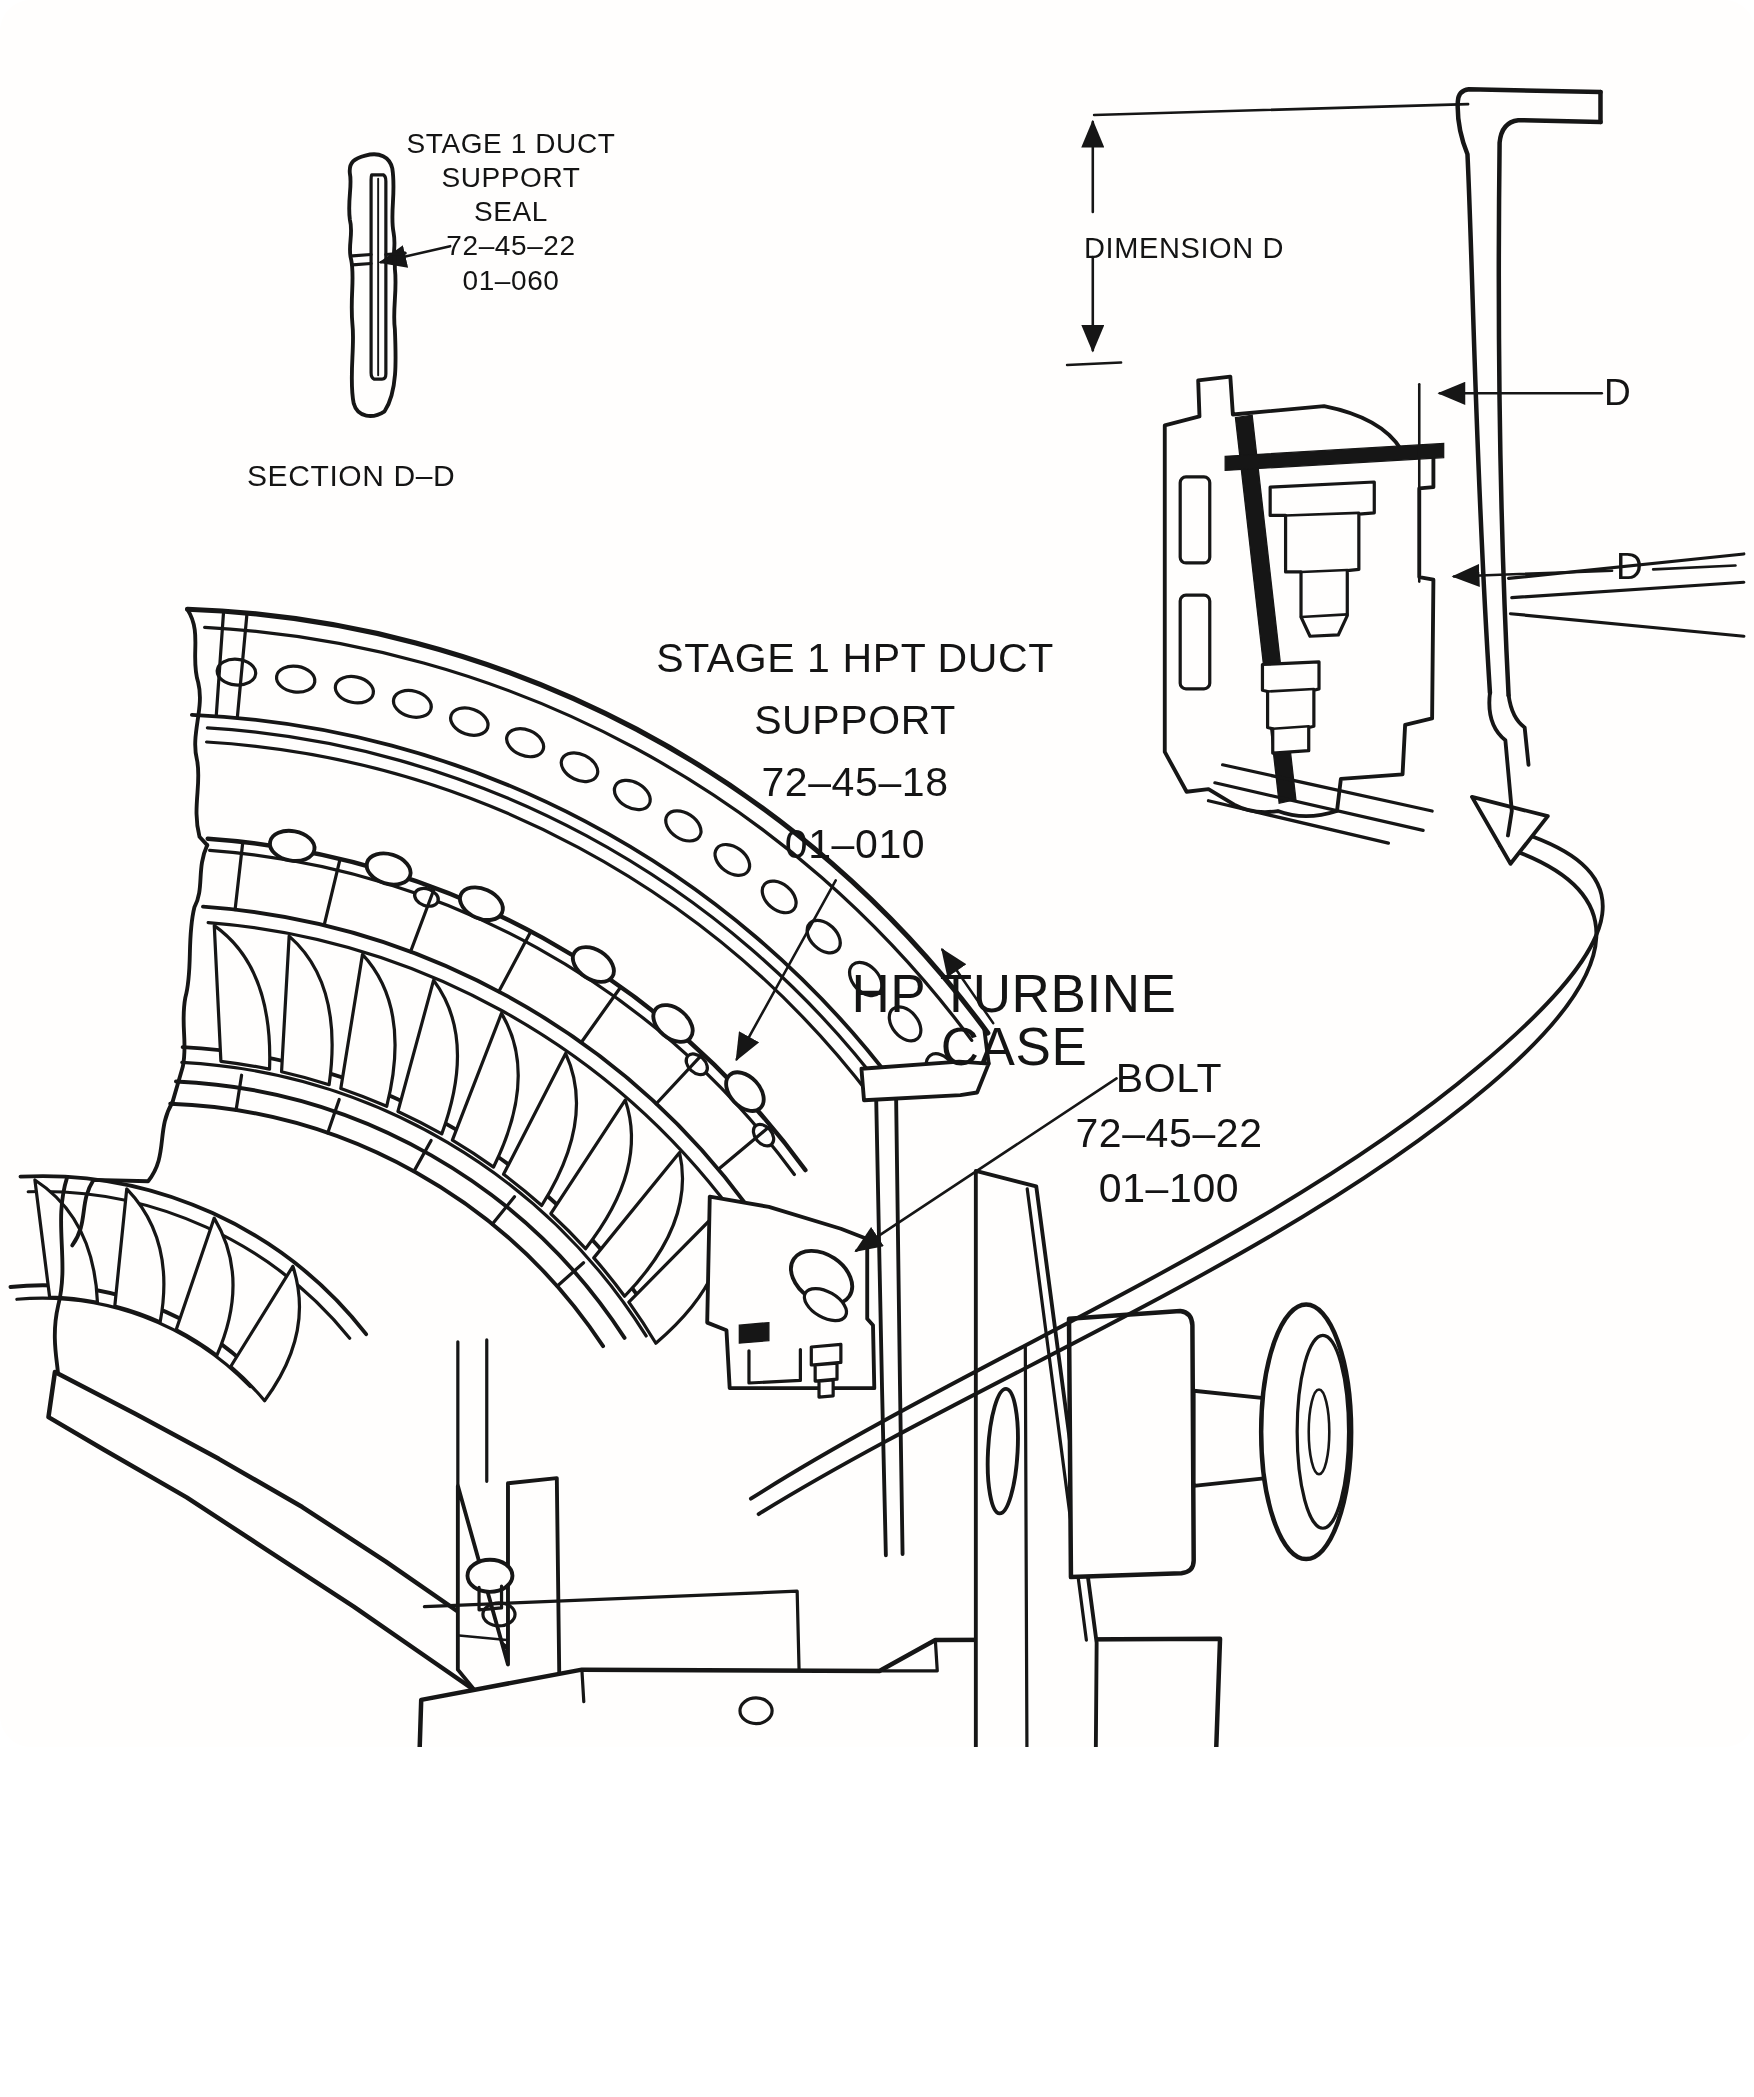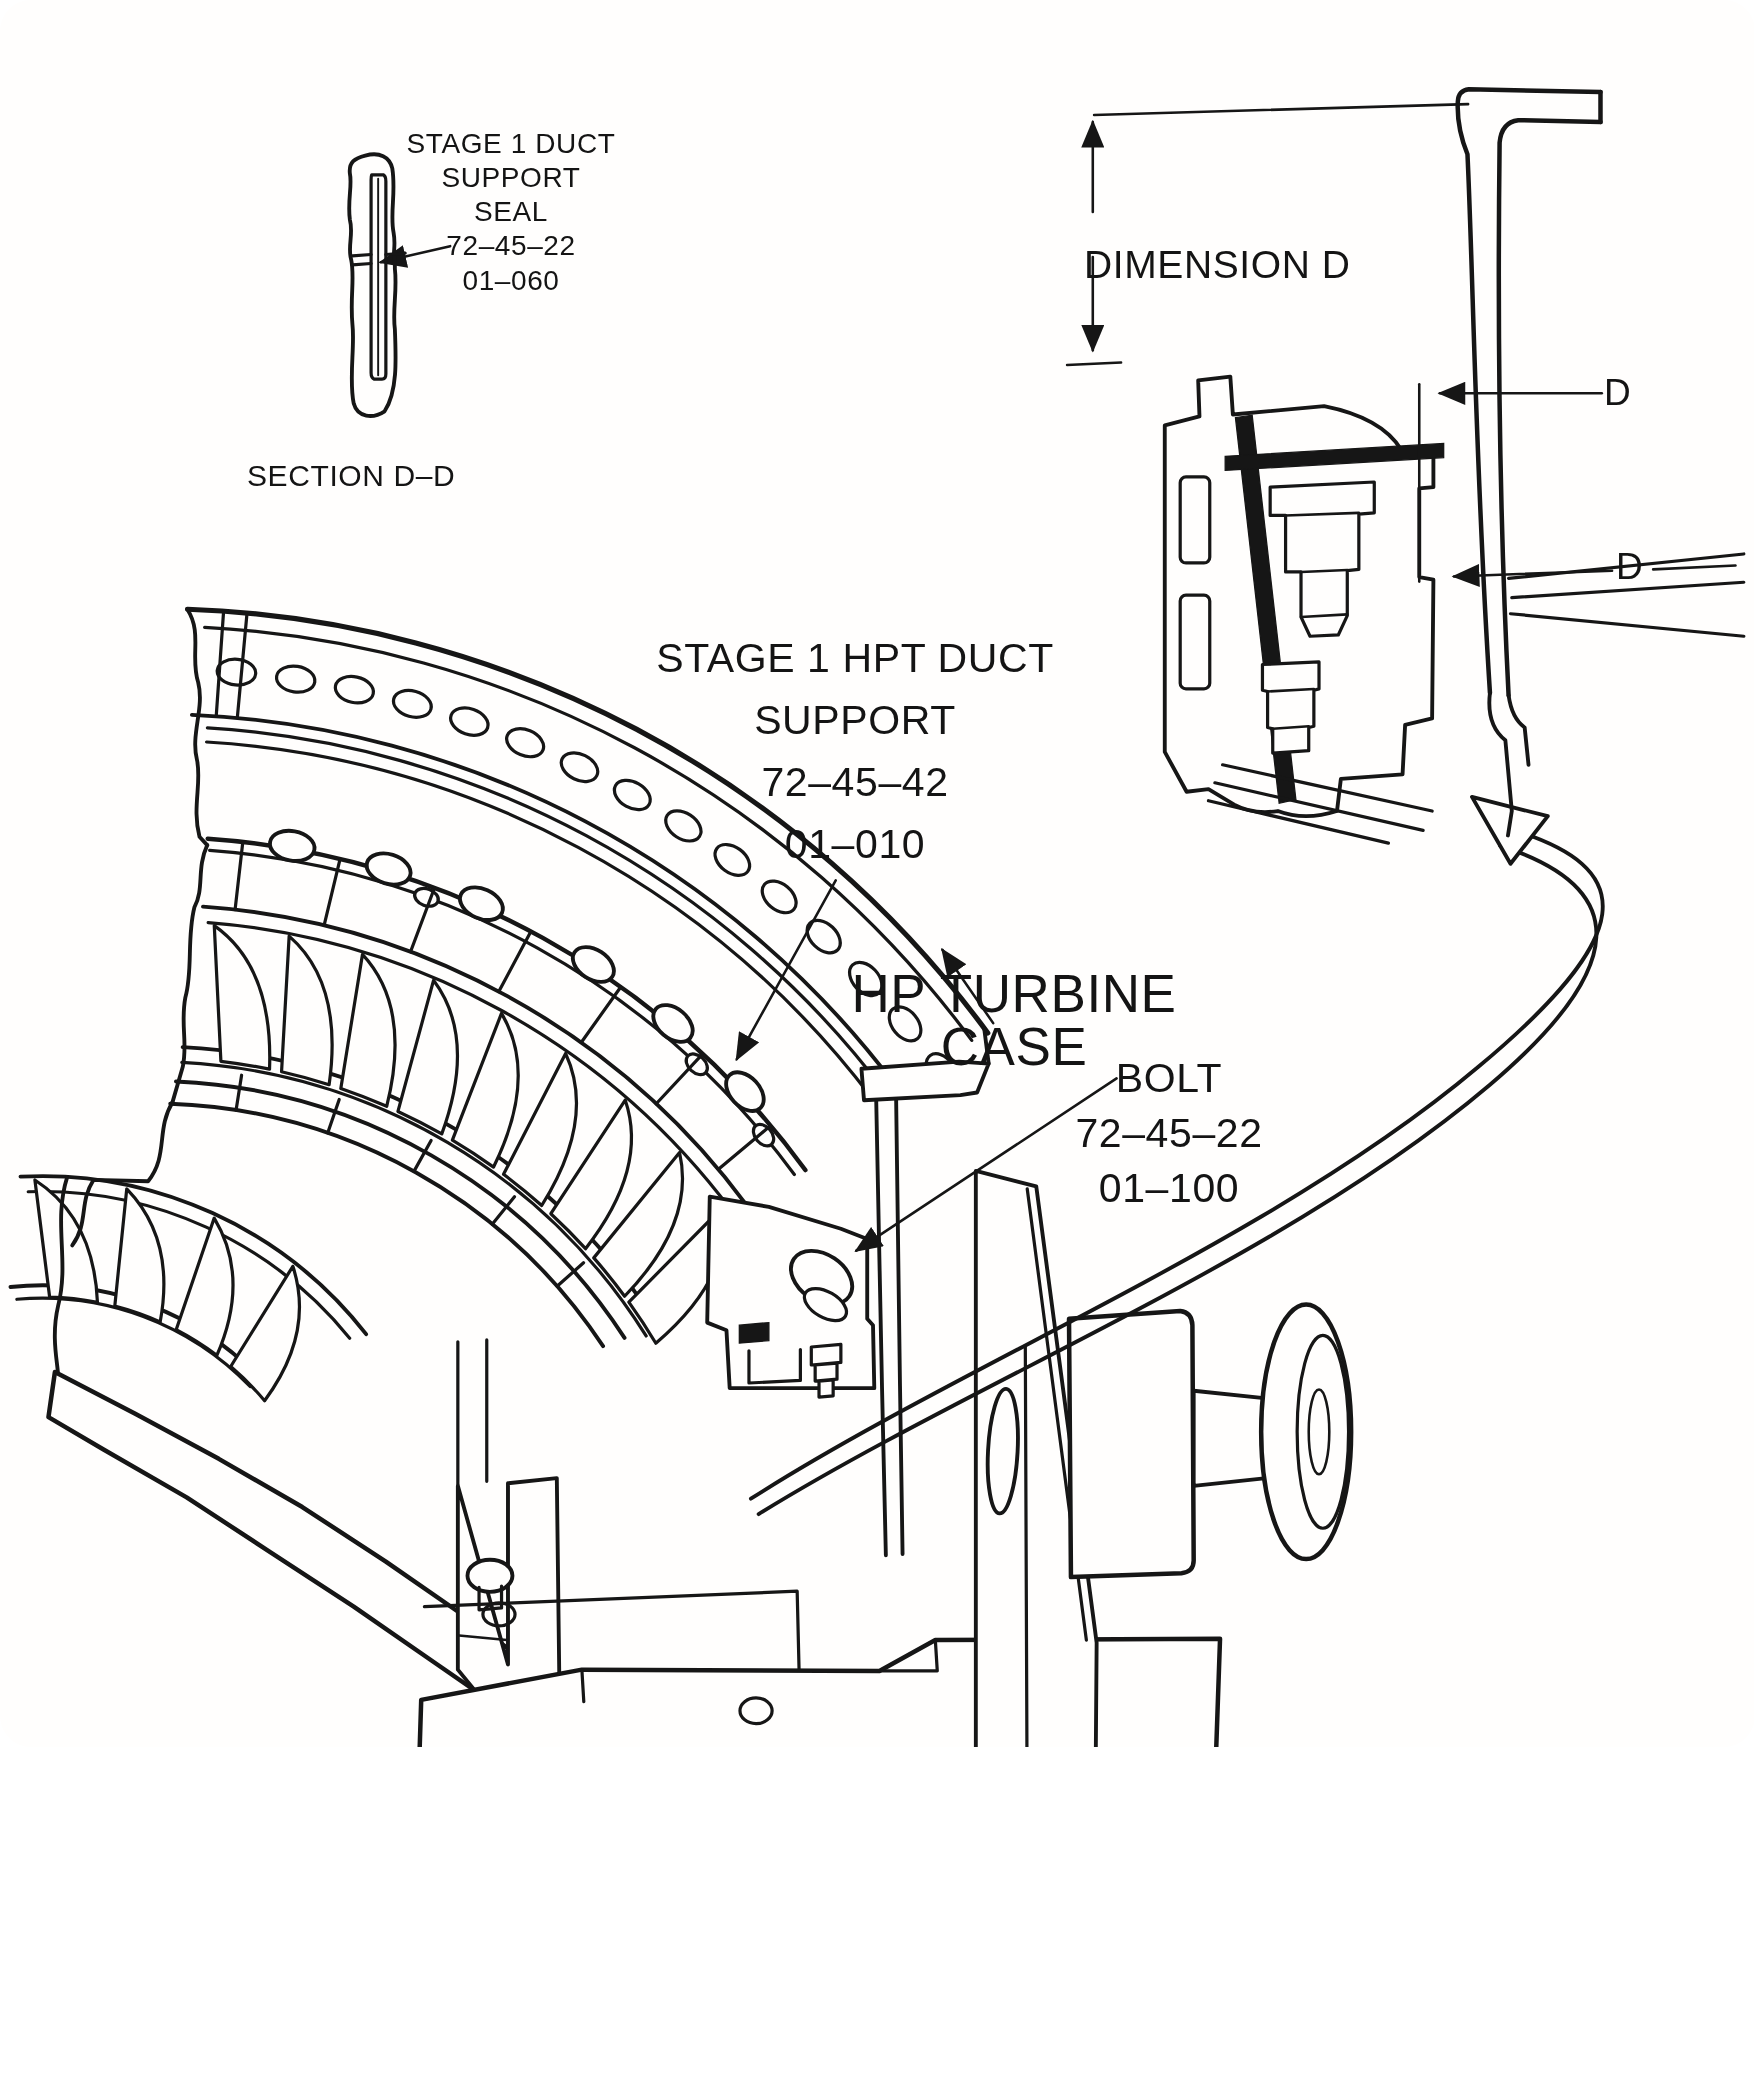--- a/index.html
+++ b/index.html
@@ -219,29 +219,29 @@
 </svg>
 
 <div class="label center" style="left:511px;top:127px;font-size:28px;">STAGE 1 DUCT
 SUPPORT
 SEAL
 72–45–22
 01–060</div>
 
 <div class="label" style="left:247px;top:458px;font-size:30px;">SECTION D–D</div>
 
-<div class="label" style="left:1084px;top:241px;font-size:39px;">DIMENSION D</div>
+<div class="label" style="left:1084px;top:231px;font-size:29px;">DIMENSION D</div>
 
 <div class="label" style="left:1604px;top:370px;font-size:37px;">D</div>
 
 <div class="label" style="left:1616px;top:544px;font-size:37px;">D</div>
 
 <div class="label center" style="left:855px;top:627px;font-size:41px;line-height:62px;">STAGE 1 HPT DUCT
 SUPPORT
-72–45–42
+72–45–18
 01–010</div>
 
 <div class="label center" style="left:1014px;top:967px;font-size:53px;line-height:53px;">HP TURBINE
 CASE</div>
 
 <div class="label center" style="left:1169px;top:1043px;font-size:41px;line-height:55px;margin-top:8px;">BOLT
 72–45–22
 01–100</div>
 
 <div class="label" style="left:1468px;top:1904px;font-size:24px;">B5485</div>

